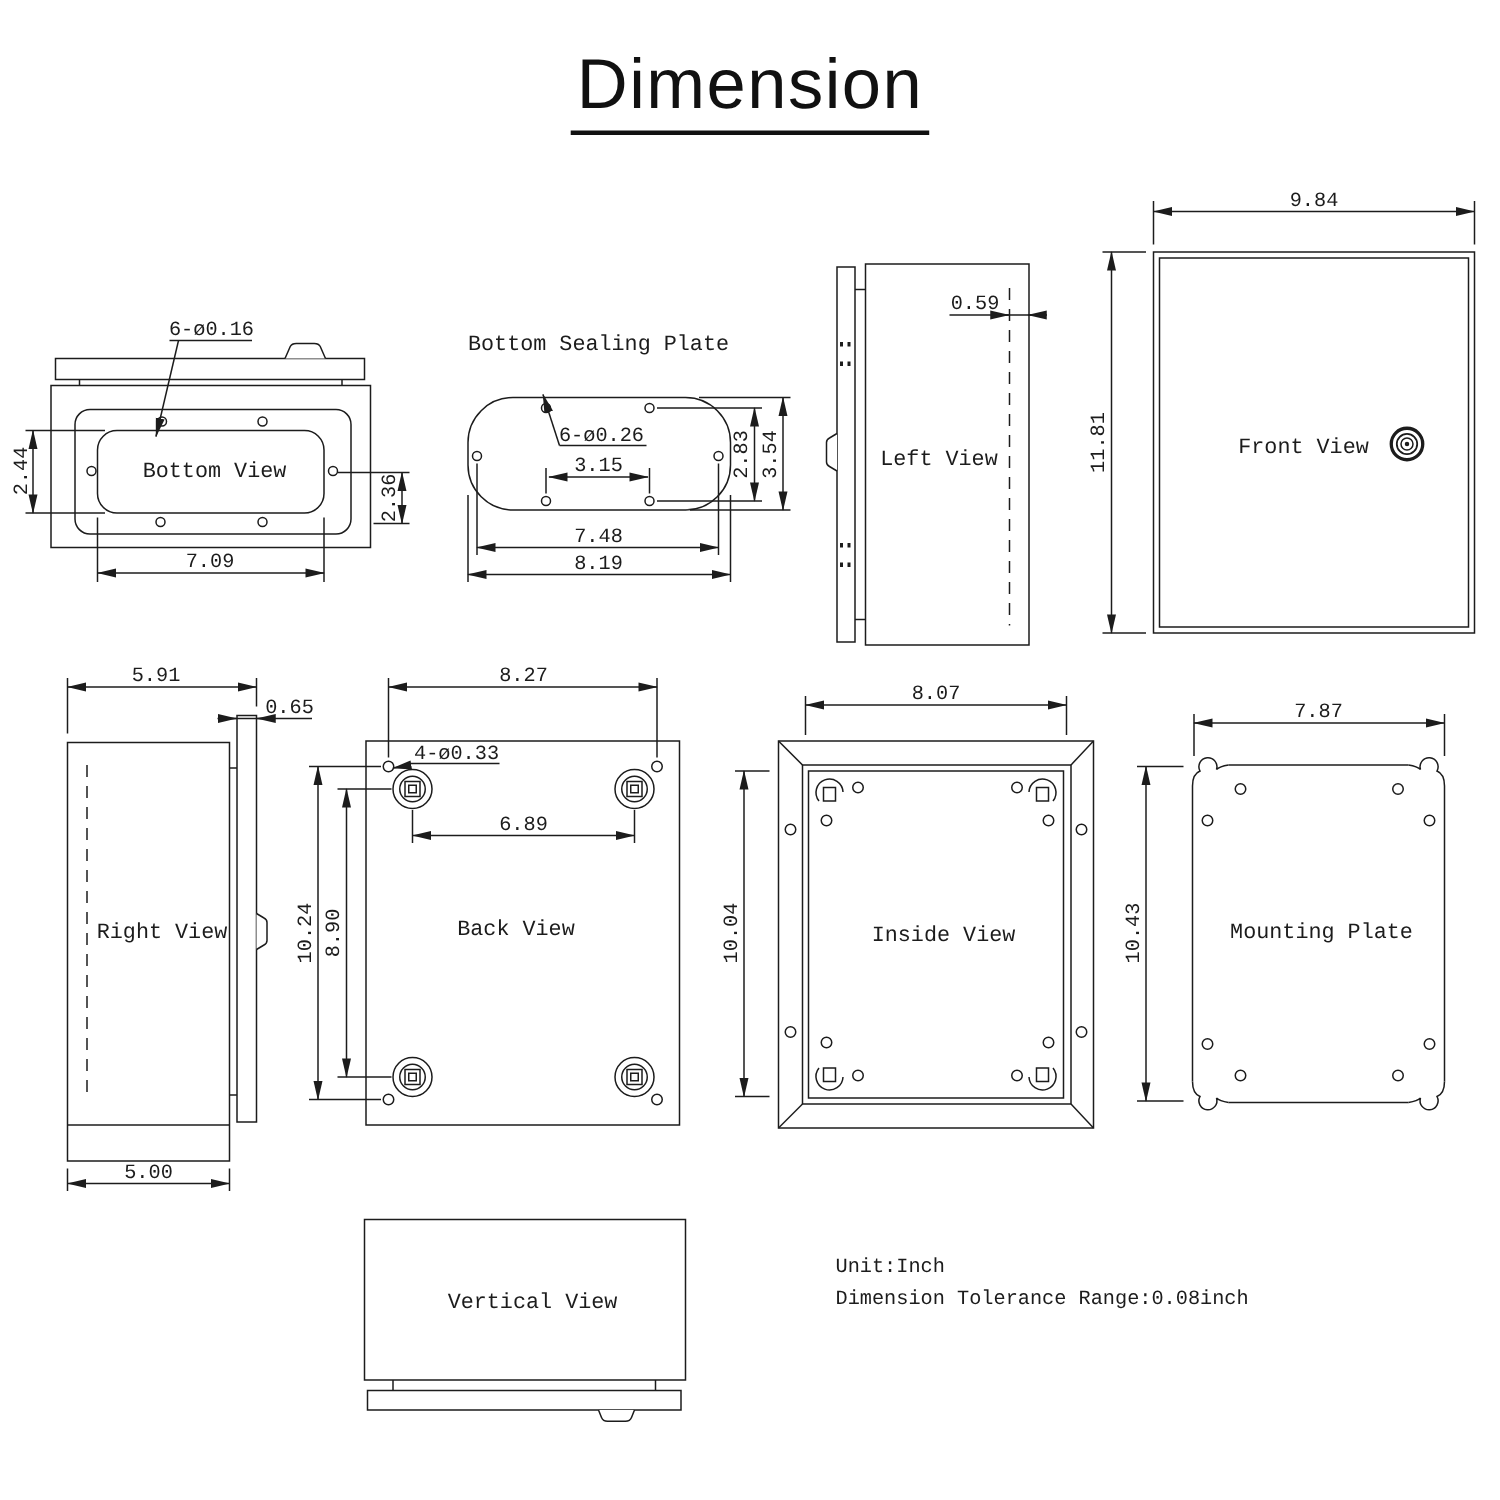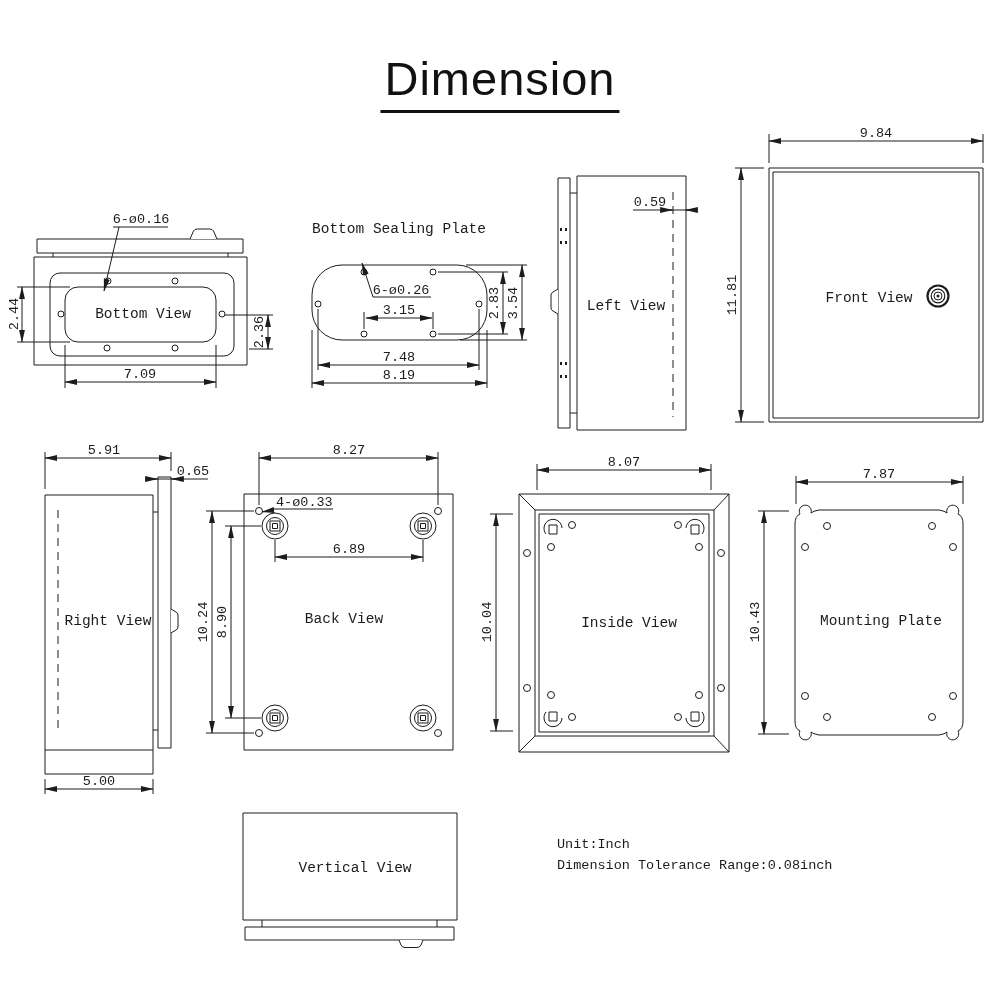--- a/index.html
+++ b/index.html
@@ -1,18 +1,18 @@
 <!DOCTYPE html>
 <html><head>
 <meta charset="utf-8">
 <style>
   html,body{margin:0;padding:0;background:#fff;}
   #canvas{position:relative;width:1000px;height:1000px;background:#fff;overflow:hidden;
           font-family:"Liberation Sans",sans-serif;}
-  #main-title{position:absolute;top:51px;left:500px;transform:translateX(-50%);
+  #main-title{position:absolute;top:28px;left:500px;transform:translateX(-50%);
           font-size:47px;color:#111;border-bottom:3px solid #111;padding:0 4px 4px 4px;
           letter-spacing:1px;white-space:nowrap;}
   svg{position:absolute;left:0;top:0;}
   svg *{vector-effect:non-scaling-stroke;}
   .ln{stroke:#1c1c1c;stroke-width:1;fill:none;}
   .fw{stroke:#1c1c1c;stroke-width:1;fill:#fff;}
   .dash{stroke:#1c1c1c;stroke-width:1;fill:none;stroke-dasharray:8 6;}
   .dim{stroke:#1c1c1c;stroke-width:1;fill:none;marker-start:url(#arr);marker-end:url(#arr);}
   .ar{stroke:#1c1c1c;stroke-width:1;fill:none;marker-end:url(#arr);}
   .hole{stroke:#1c1c1c;stroke-width:1;fill:#fff;}

